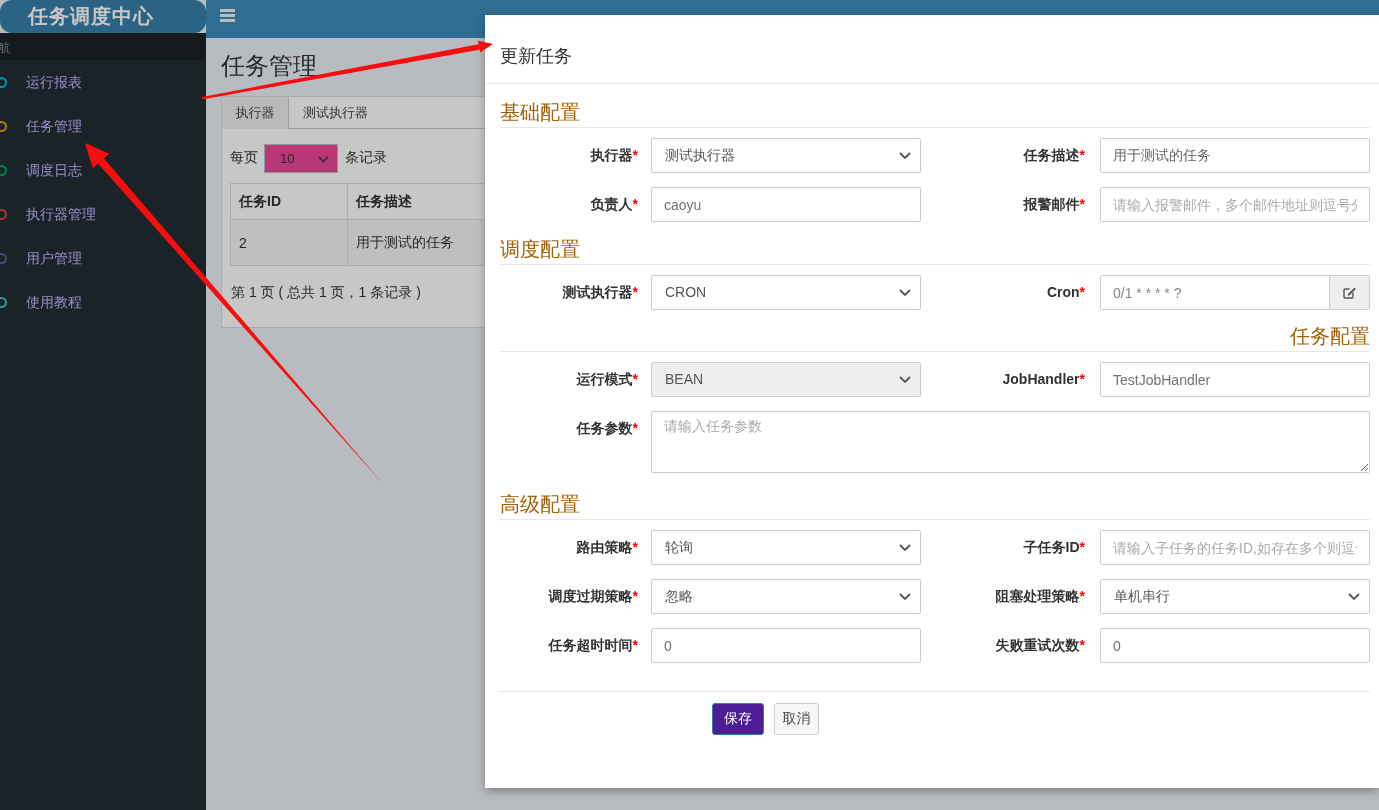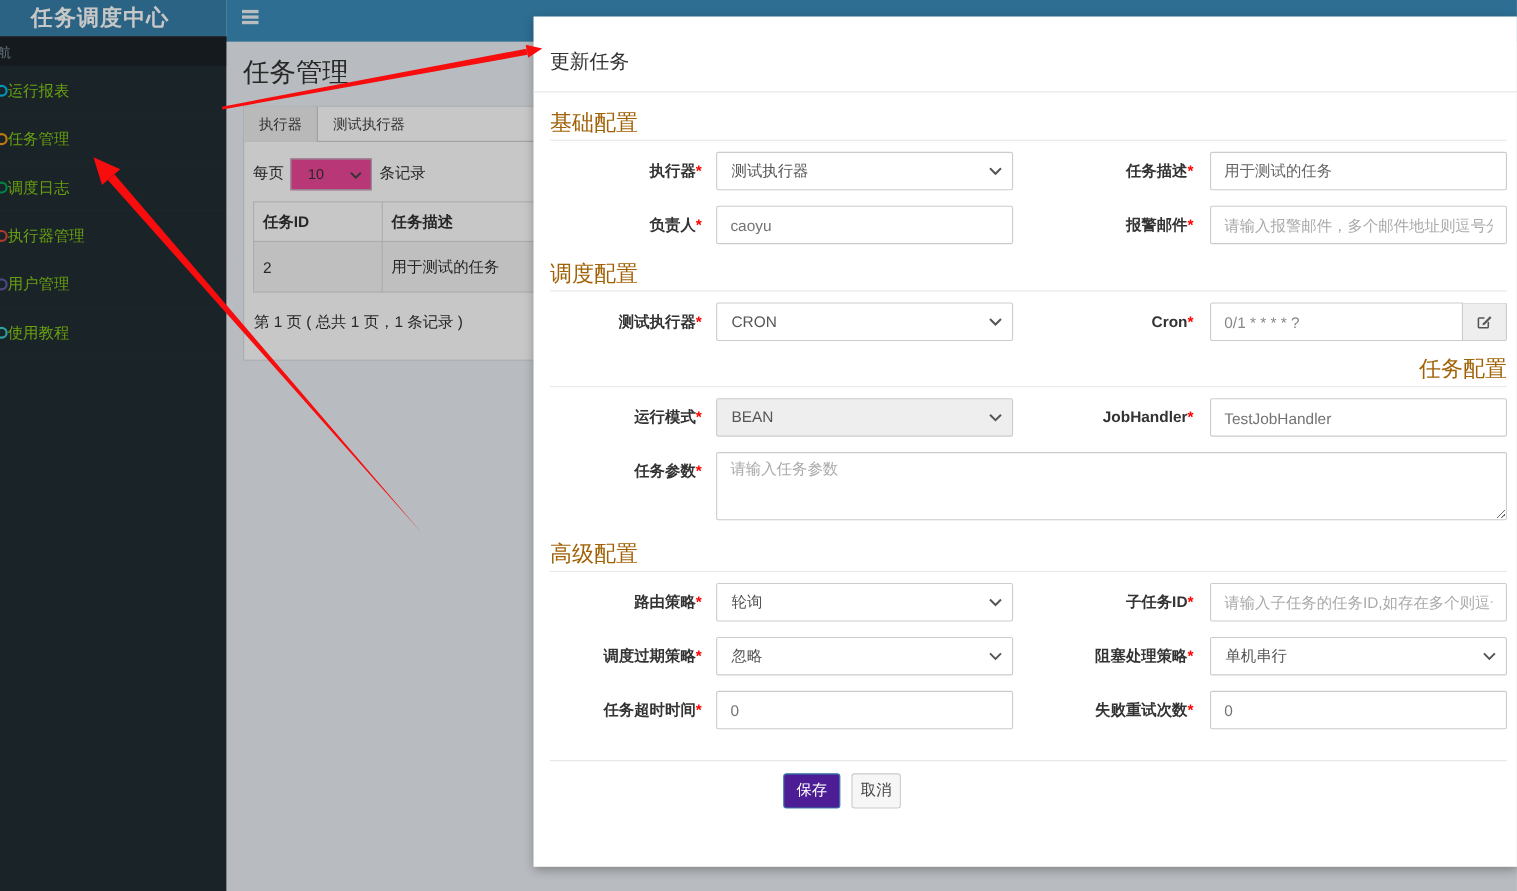--- a/index.html
+++ b/index.html
@@ -4,32 +4,32 @@
 <style>
   * { margin:0; padding:0; box-sizing:border-box; }
   html,body { width:1379px; height:810px; overflow:hidden; }
   body {
     font-family:"Liberation Sans","DejaVu Sans",sans-serif;
     font-size:14px; color:#333; background:#ecf0f5; position:relative;
   }
 
   
   .logo-bar { position:absolute; left:0; top:0; width:206px; height:33px;
-    background:#367fa9; color:#fff; display:flex; align-items:center; justify-content:center; }
+    background:#367fa9; color:#fff; display:flex; align-items:center; justify-content:center;border-radius:12px; }
   .logo-bar .logo-text { font-size:20px; font-weight:bold; letter-spacing:1px; margin-right:24px; }
   .navbar { position:absolute; left:206px; top:0; width:1173px; height:38px; background:#3c8dbc; }
   .hamburger { position:absolute; left:14px; top:9px; width:16px; height:14px; cursor:pointer; }
   .hamburger i { display:block; width:15px; height:2.5px; background:#eef3f5; margin-bottom:2.6px; }
 
   
   .sidebar { position:absolute; left:0; top:33px; width:206px; height:777px; background:#222d32; overflow:hidden; }
   .nav-header { background:#1a2226; color:#7f939c; font-size:12px; padding:7px 0 7px 0;
     text-indent:-14px; height:27px; }
-  .menu-item { position:relative; height:44px; line-height:44px; color:#84cc16; font-size:14px;
-    padding-left:7px; cursor:pointer; border-bottom:1px solid rgba(255,255,255,0.02); }
+  .menu-item { position:relative; height:44px; line-height:44px; color:#c4b5fd; font-size:14px;
+    padding-left:26px; cursor:pointer; border-bottom:1px solid rgba(255,255,255,0.02); }
   .menu-item .circle-ic { position:absolute; left:-4px; top:17px; width:11px; height:11px;
     border:2px solid; border-radius:50%; background:transparent; }
 
   
   .content { position:absolute; left:206px; top:38px; width:1173px; height:772px; background:#ecf0f5; }
   .page-title { position:absolute; left:15px; top:12px; font-size:24px; font-weight:500; color:#333; }
   .panel { position:absolute; left:15px; top:58px; width:1120px; height:232px; background:#fff;
     border:1px solid #d7dbe0; }
   .filter-strip { height:32px; border-bottom:1px solid #c9ced3; display:flex; }
   .filter-addon { width:67px; height:32px; background:#eee; border-right:1px solid #ccc;

